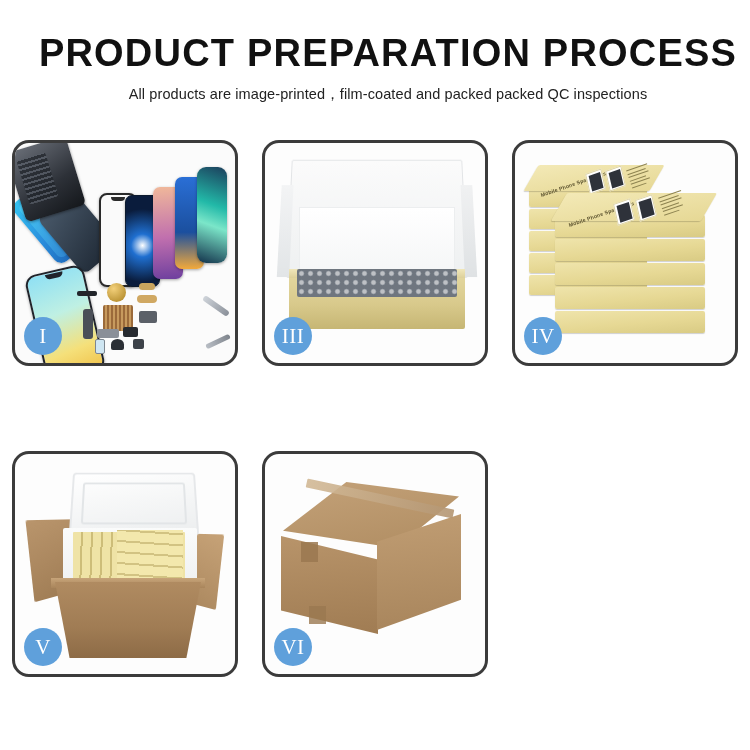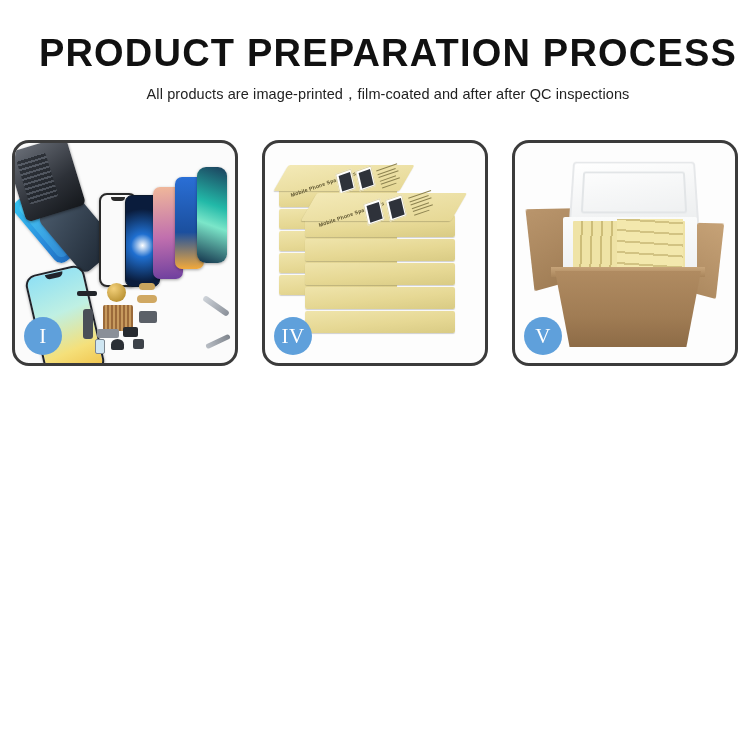--- a/index.html
+++ b/index.html
@@ -303,21 +303,21 @@
   .tape1{position:absolute;left:36px;top:88px;width:17px;height:20px;background:#9a7850;opacity:.85;}
   .tape2{position:absolute;left:44px;top:152px;width:17px;height:18px;background:#9a7850;opacity:.8;}
 </style>
 </head>
 <body>
 
 <div class="page">
 
   <div class="header">
     <div class="title">PRODUCT PREPARATION PROCESS</div>
-    <div class="subtitle">All products are image-printed，film-coated and after after QC inspections</div>
+    <div class="subtitle">All products are image-printed，film-coated and packed packed QC inspections</div>
   </div>
 
   <div class="grid">
 
     <div class="panel p1">
       <div class="scene">
         <div class="ph ph-a"></div>
         <div class="ph ph-b"></div>
         <div class="ph ph-c"></div>
         <div class="ph ph-d"></div>
@@ -338,20 +338,30 @@
         <div class="prt f8"></div>
         <div class="prt f9"></div>
         <div class="prt f10"></div>
         <div class="tweez"></div>
         <div class="screwdriver"></div>
       </div>
       <div class="badge">I</div>
     </div>
 
 
+    <div class="panel p3">
+      <div class="scene">
+        <div class="box3-lid"></div>
+        <div class="foam3"></div>
+        <div class="box3-base"></div>
+        <div class="box3-rim"></div>
+        <div class="box3-inner"></div>
+      </div>
+      <div class="badge">III</div>
+    </div>
 
     <div class="panel p4">
       <div class="scene">
         <div class="stack">
 
           <div class="rb" style="left:4px;top:30px;width:118px;height:20px;"></div>
           <div class="rb" style="left:4px;top:52px;width:118px;height:20px;"></div>
           <div class="rb" style="left:4px;top:74px;width:118px;height:20px;"></div>
           <div class="rb" style="left:4px;top:96px;width:118px;height:20px;"></div>
           <div class="rb" style="left:4px;top:118px;width:118px;height:20px;"></div>
@@ -407,15 +417,26 @@
         <div class="foamlid"></div>
         <div class="foambox"></div>
         <div class="yellows"></div>
         <div class="yellows2"></div>
         <div class="carton-rim"></div>
         <div class="carton"></div>
       </div>
       <div class="badge">V</div>
     </div>
 
+    <div class="panel p6">
+      <div class="scene">
+        <div class="bxTop"></div>
+        <div class="bxL"></div>
+        <div class="bxR"></div>
+        <div class="seam"></div>
+        <div class="tape1"></div>
+        <div class="tape2"></div>
+      </div>
+      <div class="badge">VI</div>
+    </div>
 
   </div>
 </div>
 
 </body></html>

